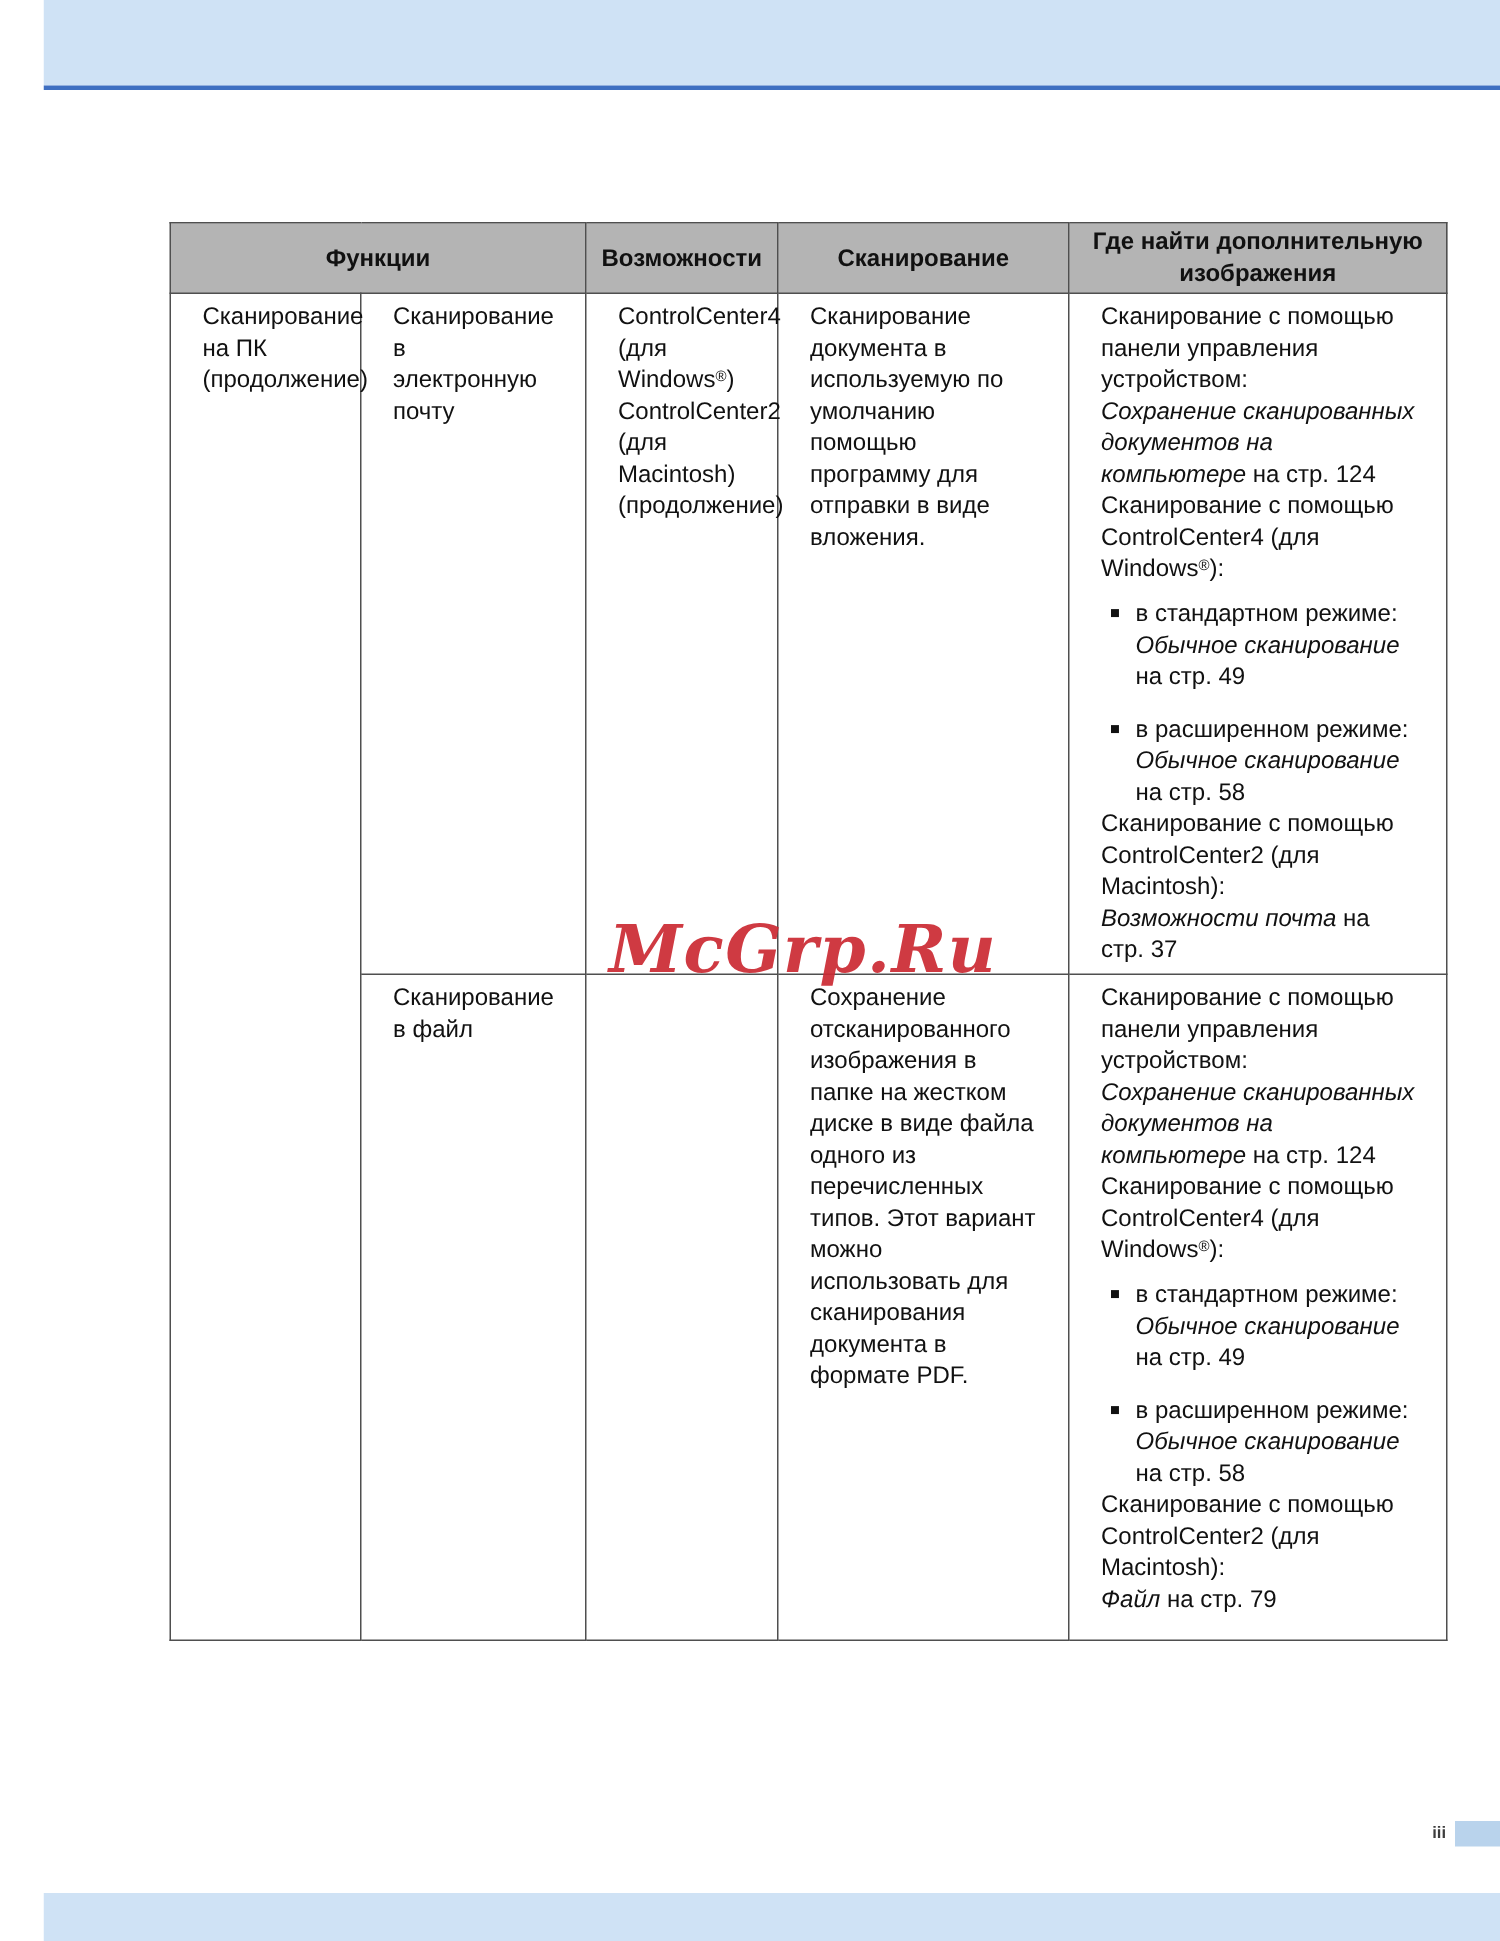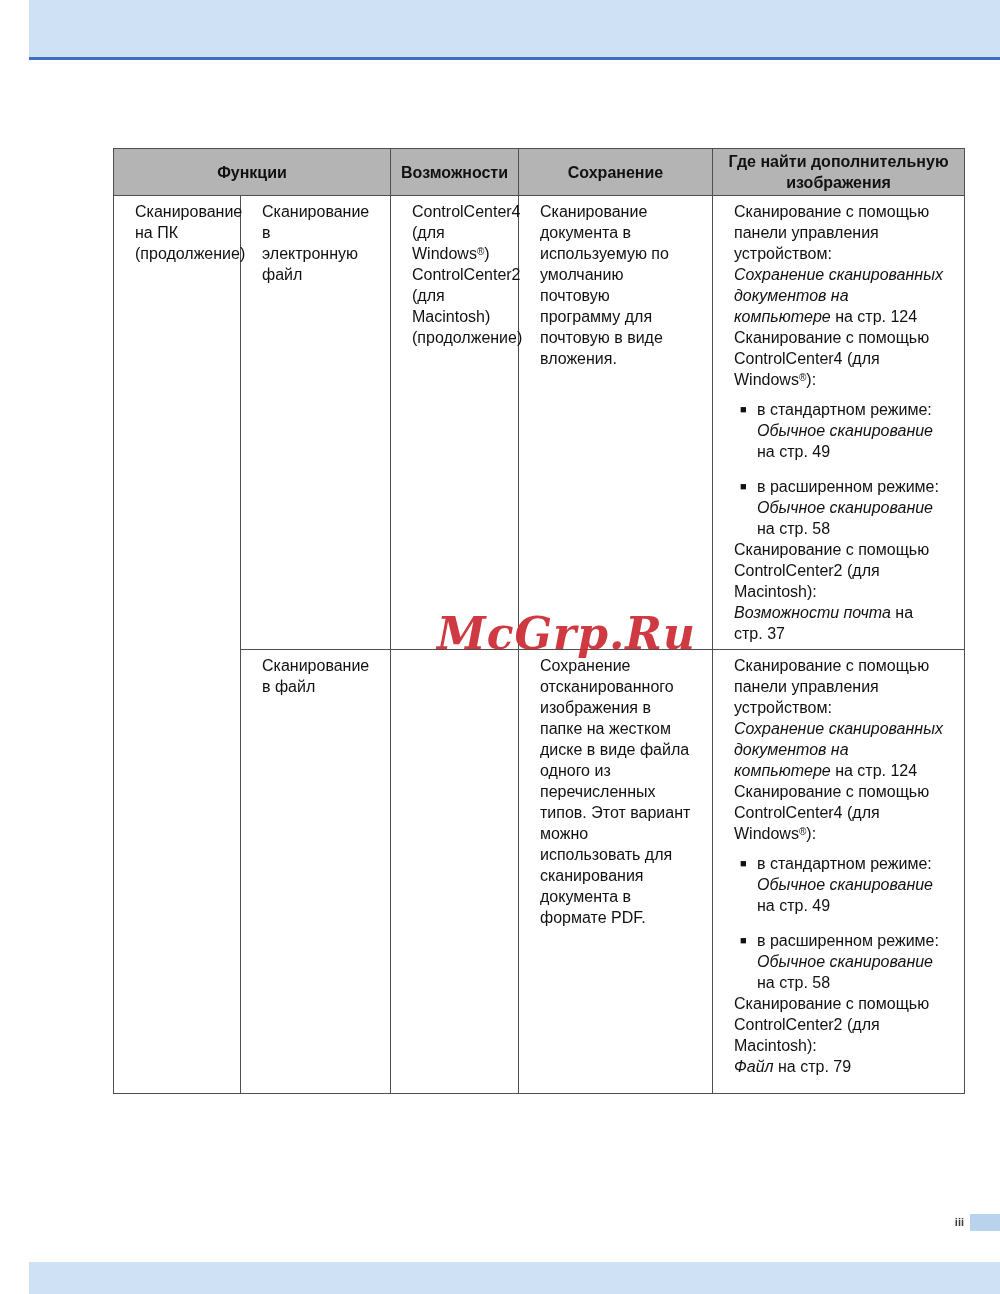--- a/index.html
+++ b/index.html
@@ -47,21 +47,21 @@
   .ref{margin-top:5px;}
   .sect{margin-top:26px;}
   em{font-style:italic;}
 
   .bullet{display:flex;margin-top:9px;padding-left:6px;}
   .bullet + .bullet{margin-top:14px;}
   .bullet-marker{flex:none;width:17px;font-size:11px;line-height:21px;}
   .bullet-body{flex:1;}
 
   .watermark{
-    position:absolute;left:408px;top:610px;z-index:5;
+    position:absolute;left:377px;top:610px;z-index:5;
     font-family:"DejaVu Serif", serif;font-style:italic;font-weight:bold;
     font-size:44px;line-height:48px;letter-spacing:1px;
     color:var(--watermark-red);opacity:0.92;
   }
   .pagenum{
     position:absolute;top:1213px;left:895px;width:40px;
     text-align:right;font-weight:bold;font-size:11px;line-height:18px;color:#3d3d3d;
   }
   .page-tab{position:absolute;top:1214px;left:941px;width:36px;height:17px;background:var(--pagetab-blue);}
 </style>
@@ -77,40 +77,40 @@
       <col style="width:127px">
         <col style="width:150px">
         <col style="width:128px">
         <col style="width:194px">
         <col style="width:252px">
     </colgroup>
     <thead>
       <tr>
         <th colspan="2">Функции</th>
         <th>Возможности</th>
-        <th>Сохранение</th>
+        <th>Сканирование</th>
         <th>Где найти дополнительную изображения</th>
       </tr>
     </thead>
     <tbody>
       <tr class="row1">
         <td rowspan="2" class="cell">
           <p>Сканирование на ПК</p>
           <p class="cont">(продолжение)</p>
         </td>
         <td class="cell">
-          <p>Сканирование в электронную файл</p>
+          <p>Сканирование в электронную почту</p>
         </td>
         <td class="cell">
           <p class="app-group"><span>ControlCenter4</span><br><span>(для Windows</span><sup class="reg">®</sup><span>)</span></p>
           <p class="app-group"><span>ControlCenter2</span><br><span>(для Macintosh)</span></p>
           <p class="app-group">(продолжение)</p>
         </td>
         <td class="cell">
-          <p>Сканирование документа в используемую по умолчанию почтовую программу для почтовую в виде вложения.</p>
+          <p>Сканирование документа в используемую по умолчанию помощью программу для отправки в виде вложения.</p>
         </td>
         <td class="cell">
           <p class="ip">Сканирование с помощью панели управления устройством:</p>
           <p class="ip ref"><em>Сохранение сканированных документов на компьютере</em><span> на стр. 124</span></p>
           <p class="ip sect"><span>Сканирование с помощью ControlCenter4 (для Windows</span><sup class="reg">®</sup><span>):</span></p>
           <div class="bullet">
             <span class="bullet-marker">■</span>
             <span class="bullet-body"><span>в стандартном режиме:</span><br><em>Обычное сканирование</em><br><span>на стр. 49</span></span>
           </div>
           <div class="bullet">

